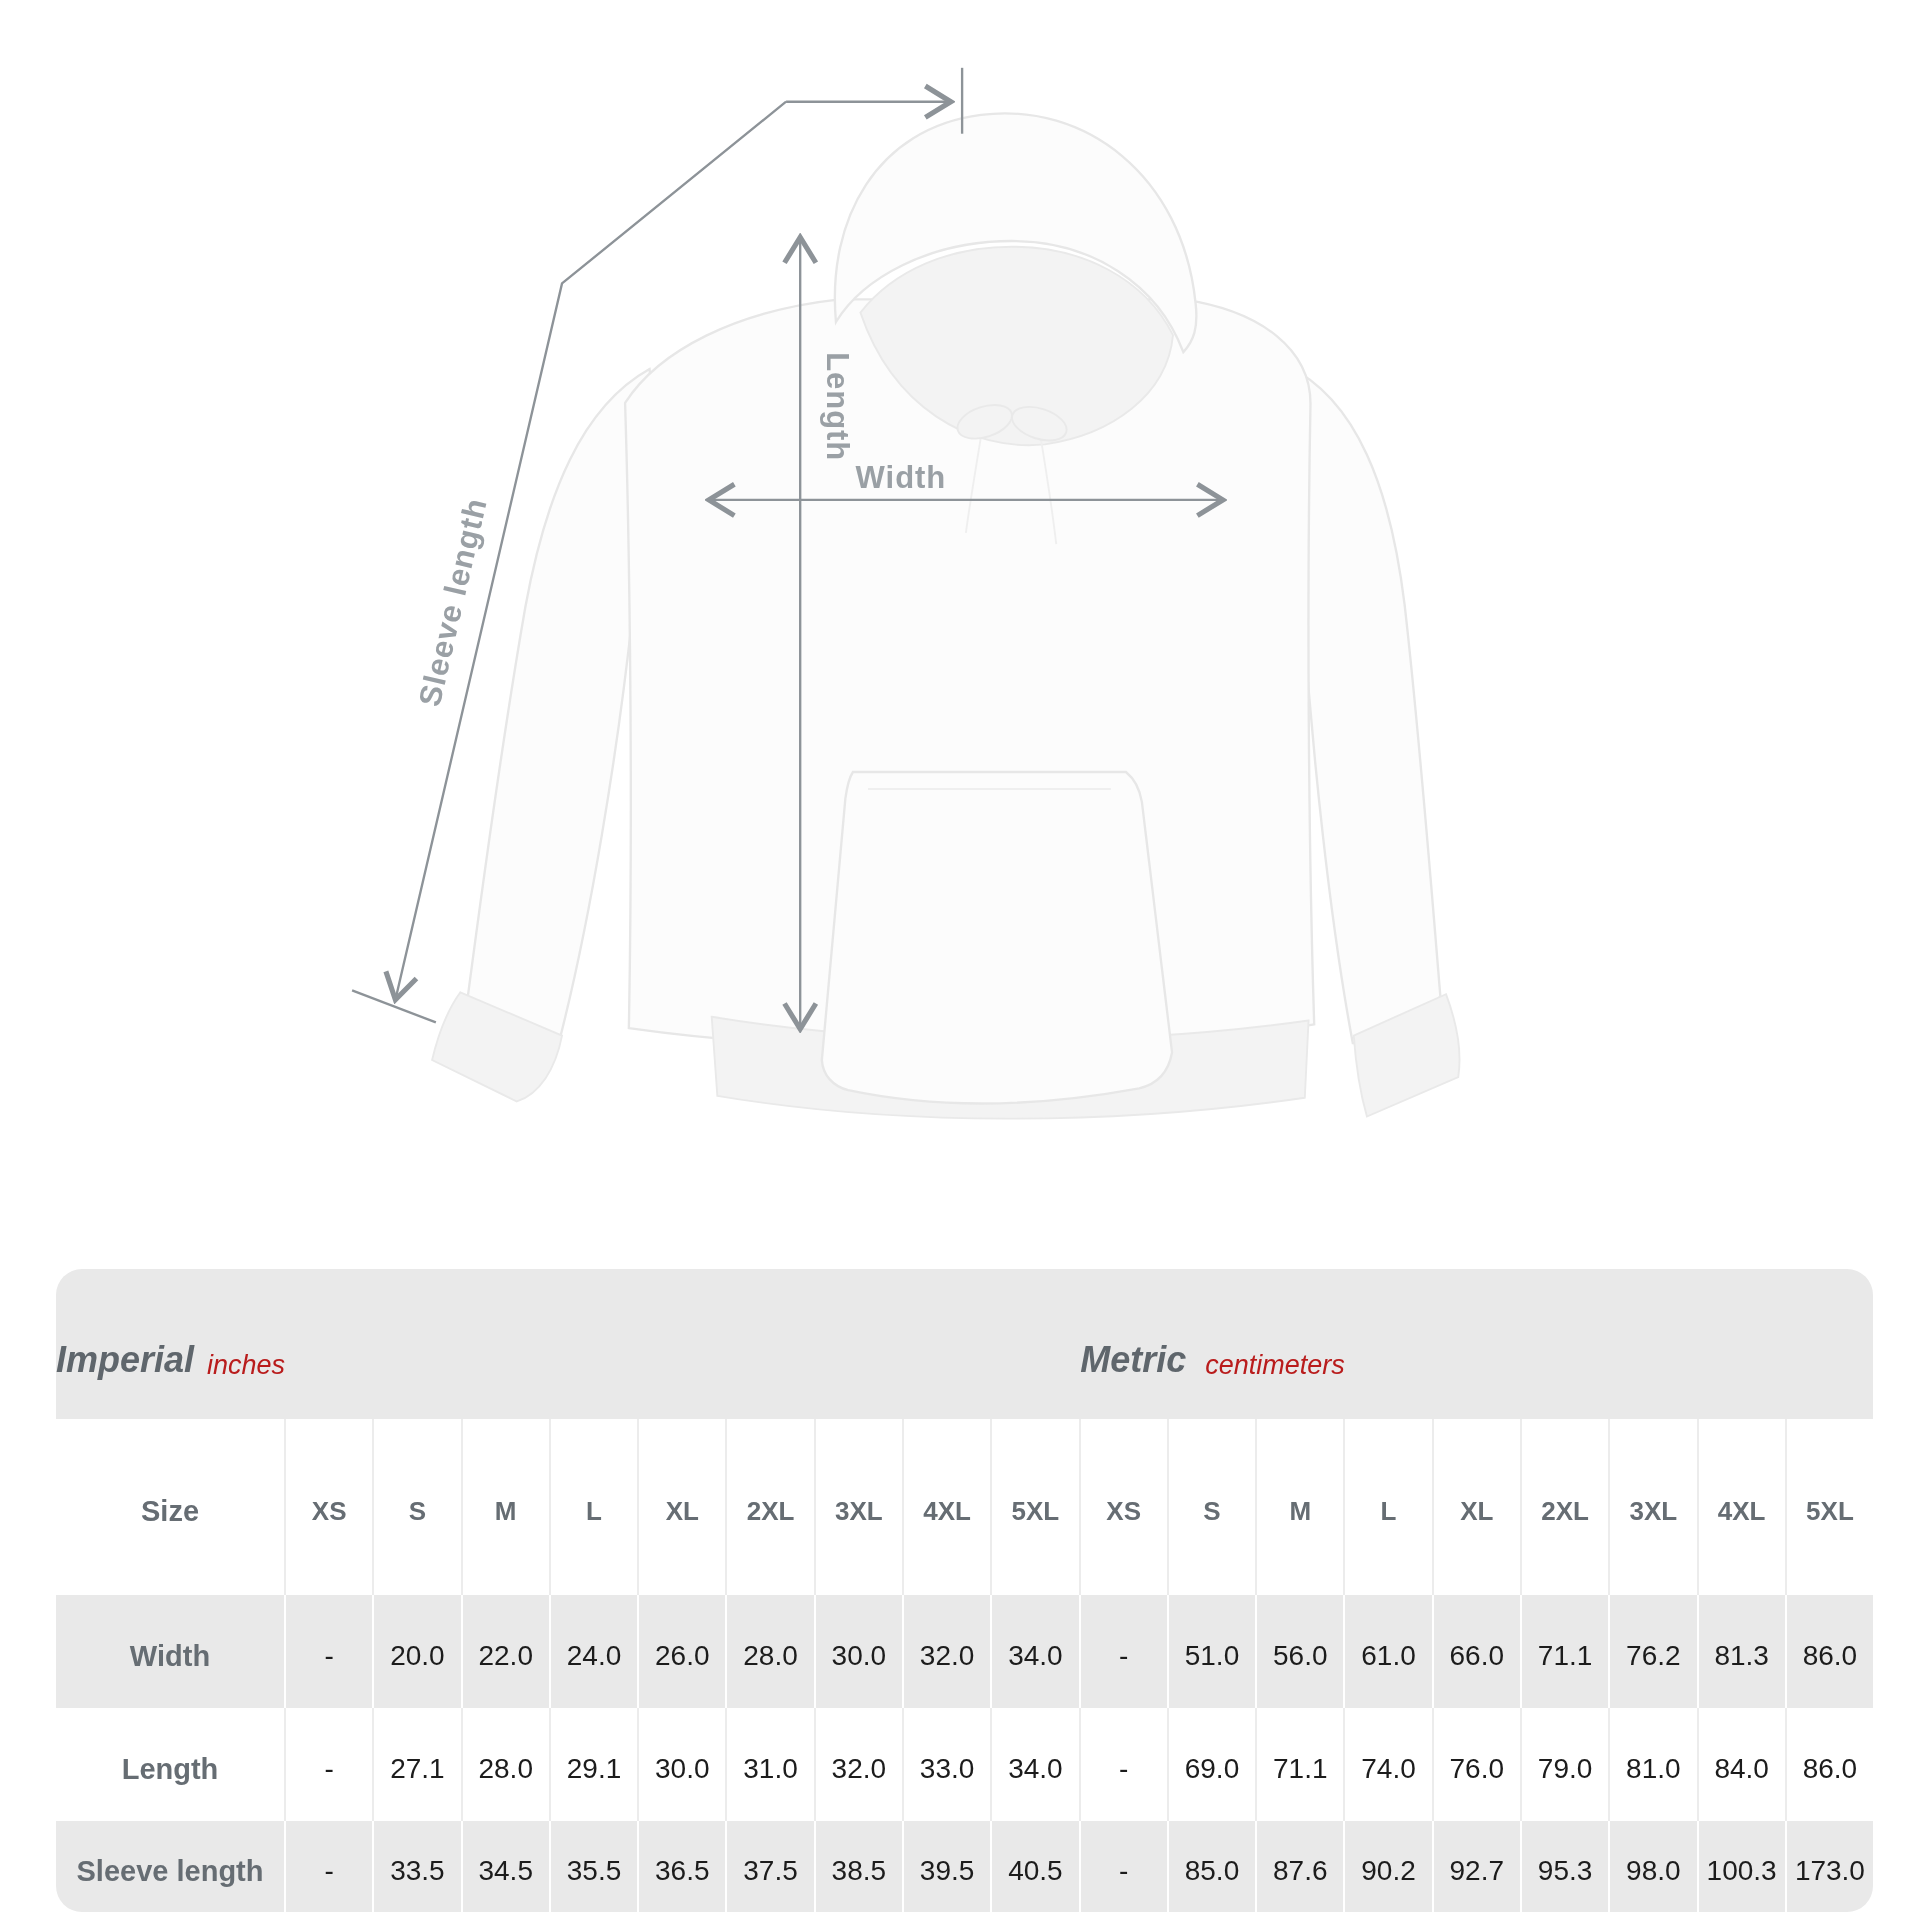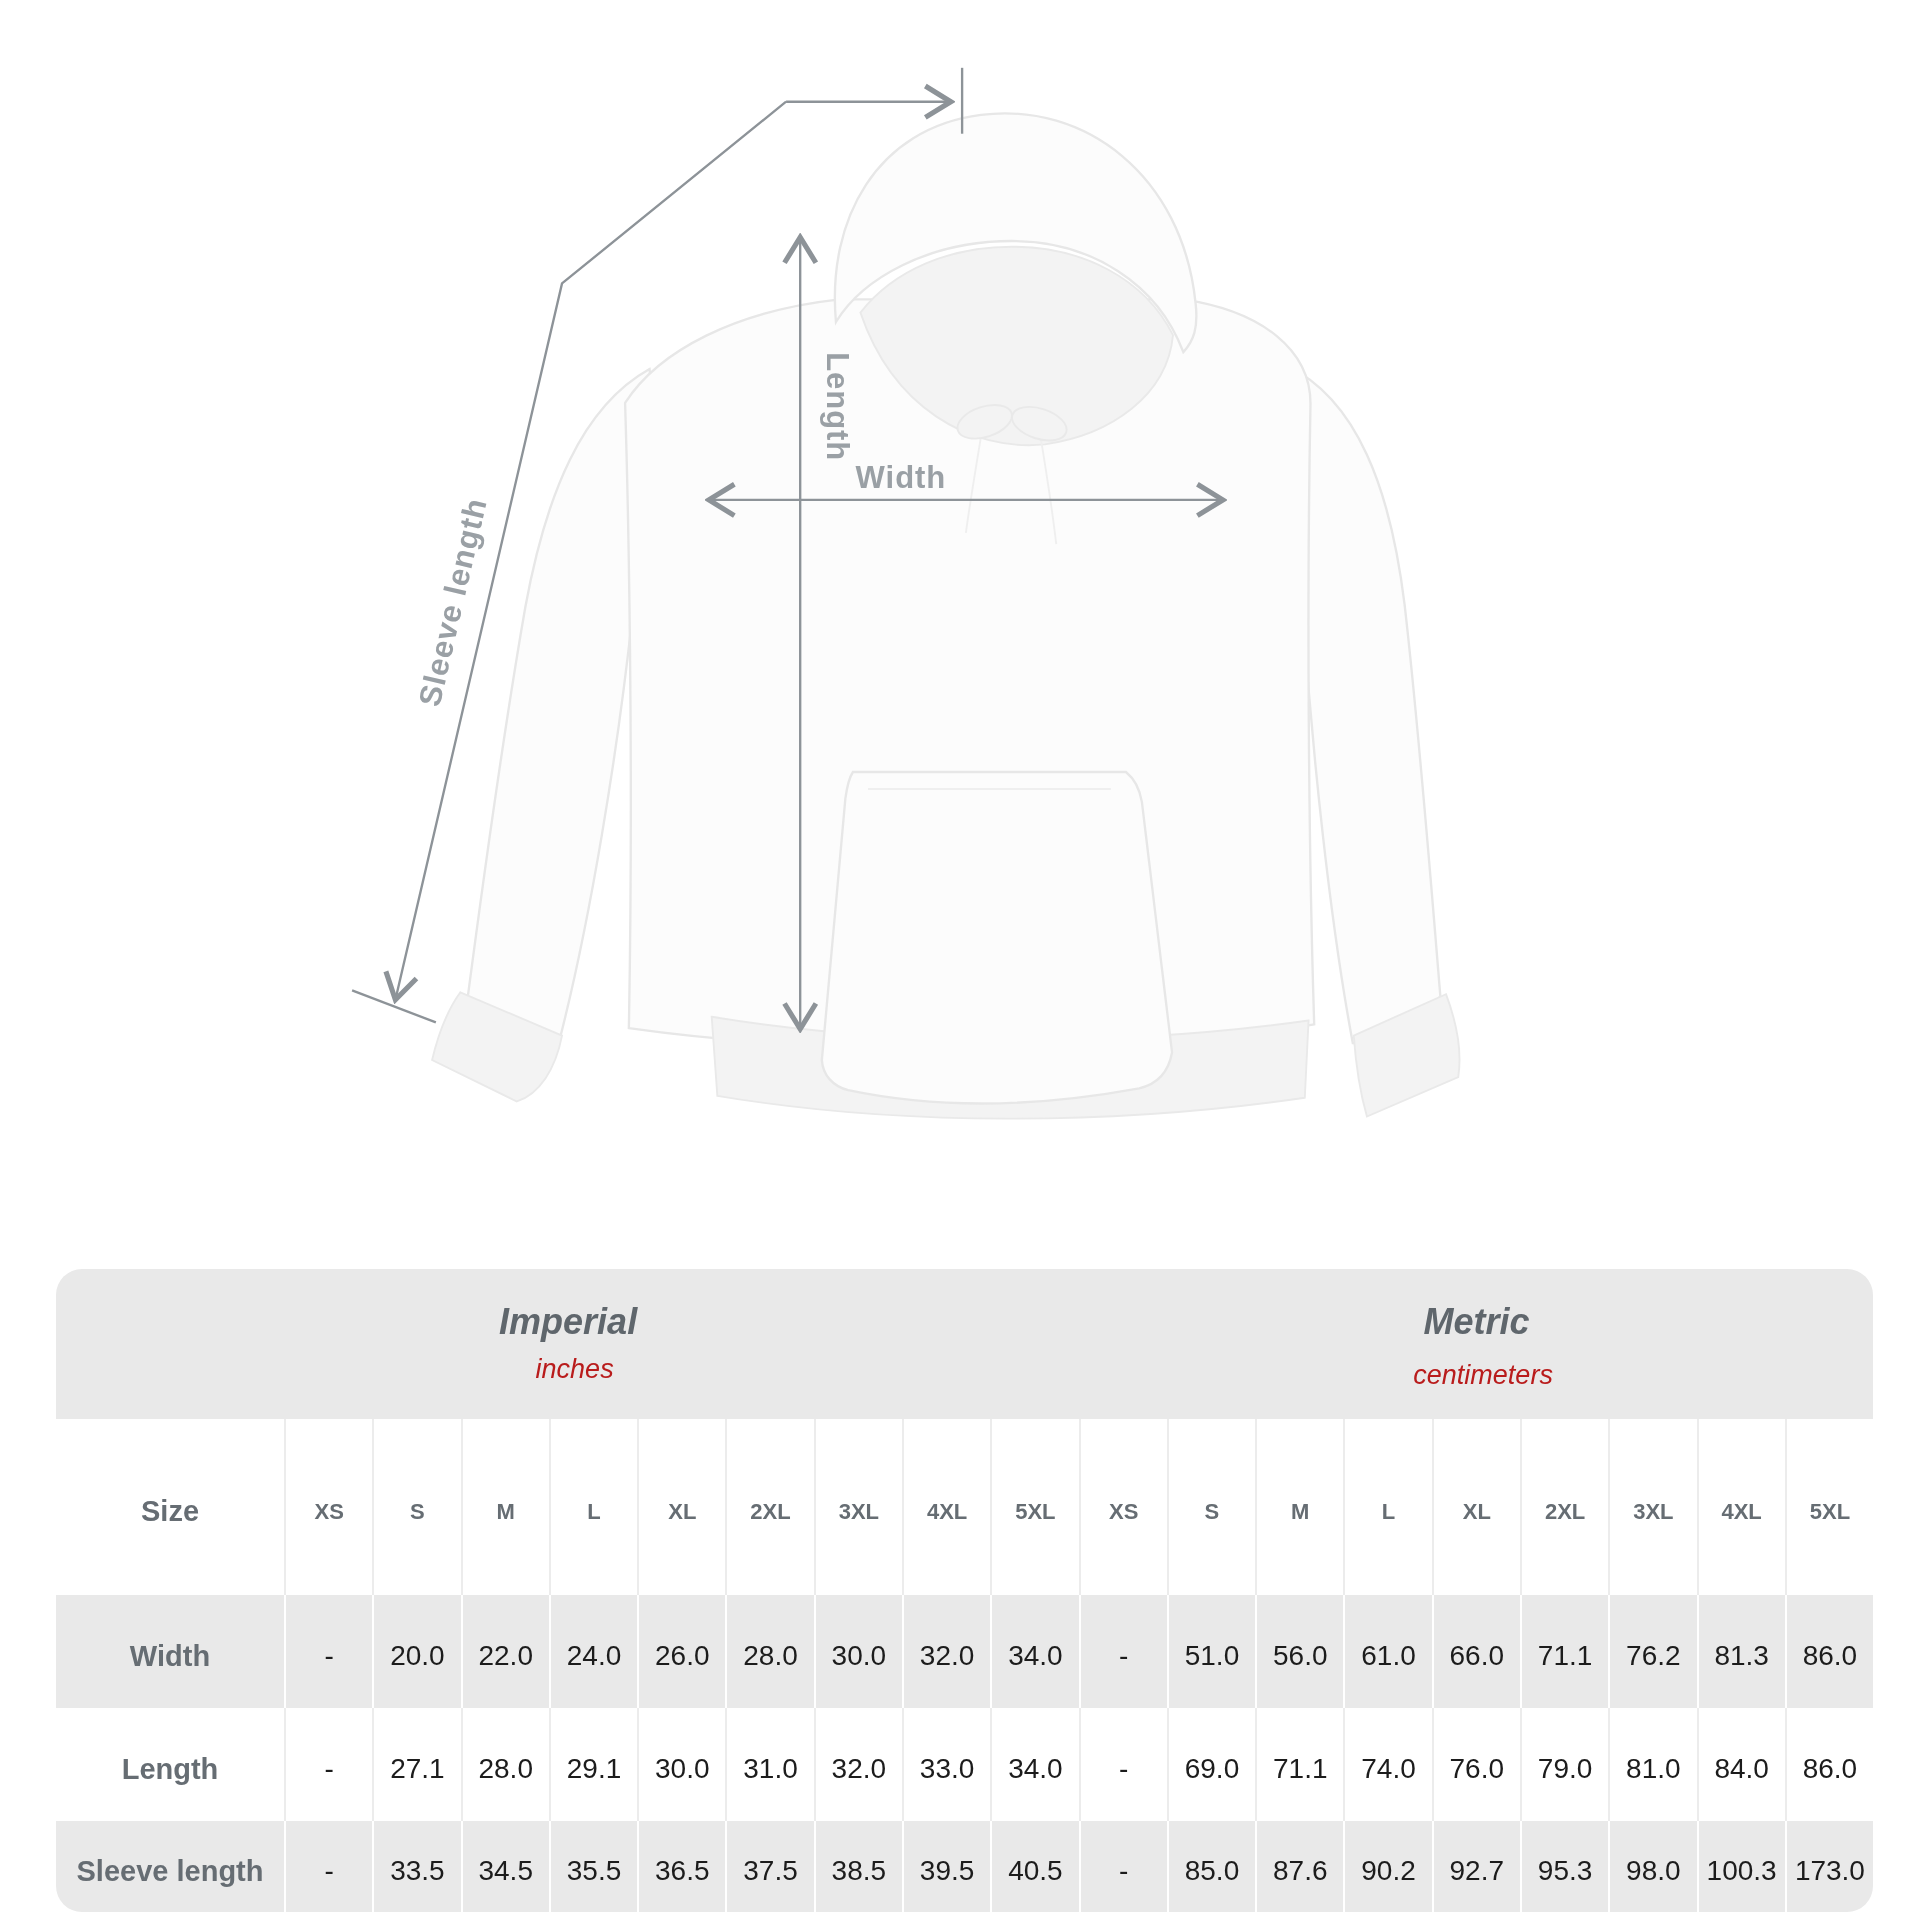--- a/index.html
+++ b/index.html
@@ -57,21 +57,21 @@
     width: 1817px;
   }
   .group-header {
     display: flex;
     height: 150px;
     background: #e9e9e9;
     border-radius: 26px 26px 0 0;
   }
   .group {
     display: flex;
-    flex-direction: column;
+    flex-direction: row;
     align-items: center;
     padding-top: 32px;
     box-sizing: border-box;
   }
   .group-imperial { width: 56.37%; }
   .group-metric   { width: 43.63%; gap: 6px; }
   .group-name {
     font-size: 36px;
     font-weight: bold;
     font-style: italic;
@@ -102,21 +102,21 @@
   .data-cell {
     flex: 1 1 0;
     min-width: 0;
     font-size: 28px;
     color: #1c1c1c;
   }
   .header-row { height: 176px; background: #ffffff; }
   .header-row .data-cell {
     font-weight: bold;
     color: #666d73;
-    font-size: 22px;
+    font-size: 26px;
   }
   .gray-row  { background: #e9e9e9; height: 113px; }
   .white-row { background: #ffffff; height: 113px; }
   .last-row  { height: 91px; border-radius: 0 0 26px 26px; }
   .last-row .cell:first-child { border-radius: 0 0 0 26px; }
   .last-row .cell:last-child  { border-radius: 0 0 26px 0; }
 
   .header-row .cell + .cell,
   .white-row  .cell + .cell { border-left: 2.8px solid #ececec; }
   .gray-row   .cell + .cell { border-left: 2.8px solid #ffffff; }

